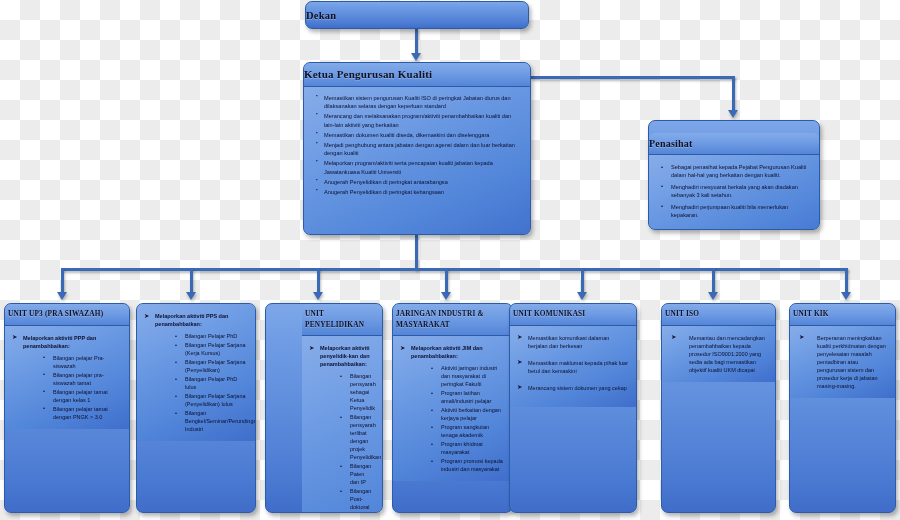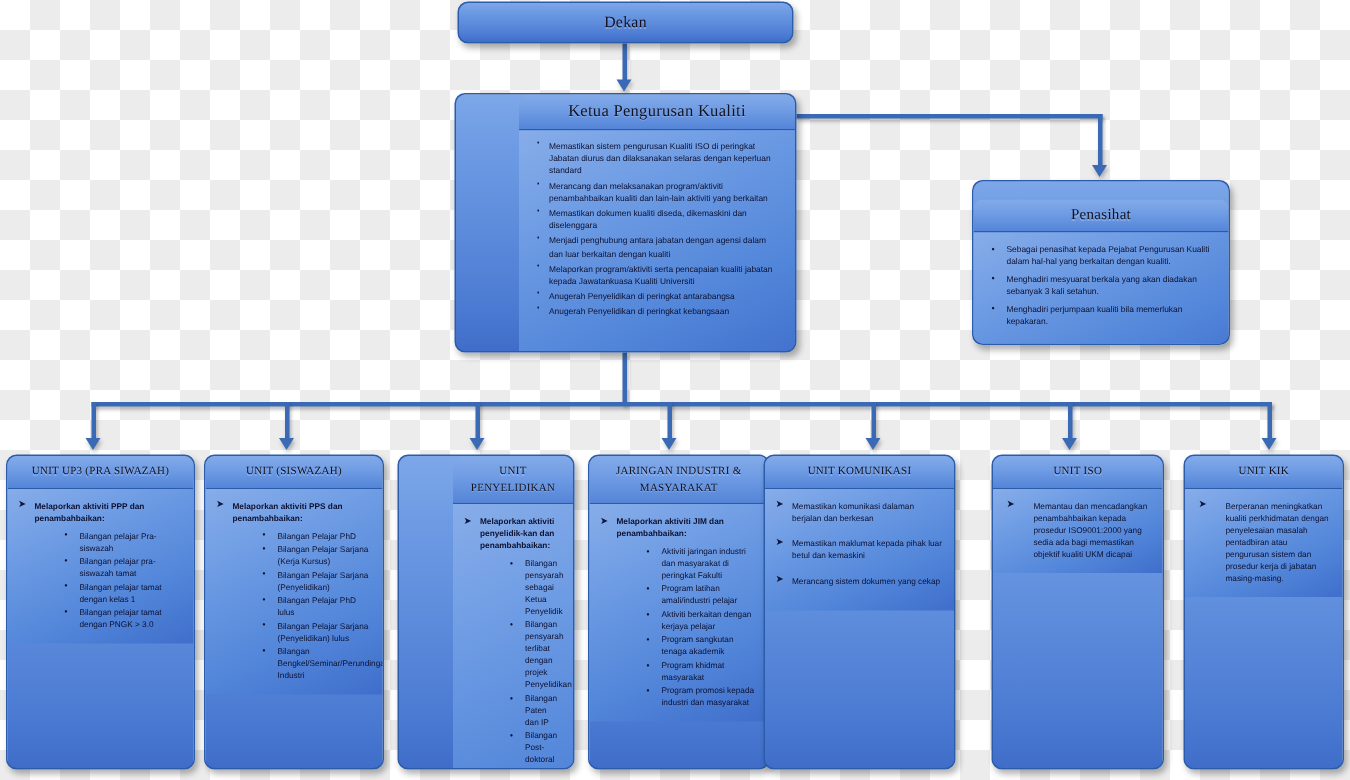--- a/index.html
+++ b/index.html
@@ -27,22 +27,21 @@
   .box {
     position: absolute;
     box-sizing: border-box;
     border: 1.3px solid #2a5caa;
     border-radius: 7px;
     background: linear-gradient(180deg, #7da7e8 0%, #6f9ce4 18%, #5d8cdc 52%, #4a79d2 85%, #3f6dc9 100%);
     box-shadow: 2px 3px 4px rgba(0,0,0,0.30);
     overflow: hidden;
   }
   .box-title {
-    text-align: center;
-    font-weight: normal;
+    font-weight: bold;
     color: #111122;
     font-family: "Liberation Serif", serif;
     letter-spacing: 0.2px;
     text-shadow: 0 1px 0 rgba(255,255,255,0.25);
   }
   
   .titled > .box-title {
     background: linear-gradient(180deg, #83abe9 0%, #6f9ce4 45%, #5585d8 100%);
     border-bottom: 1.2px solid #2a5caa;
     border-radius: 6px 6px 0 0;
@@ -103,21 +102,21 @@
     border-left: 5.5px solid transparent;
     border-right: 5.5px solid transparent;
     border-top: 8px solid #3a6ab5;
     filter: drop-shadow(1px 2px 1.5px rgba(0,0,0,0.28));
   }
 
   
   #box-dekan { left: 305px; top: 1px; width: 224px; height: 28px; }
   #box-dekan .box-title { font-size: 10.5px; line-height: 28px; }
 
-  #box-ketua { left: 303px; top: 62px; width: 228px; height: 173px; padding-left: 42px; }
+  #box-ketua { left: 303px; top: 62px; width: 228px; height: 173px; }
   #box-ketua .box-title { font-size: 11px; line-height: 23px; height: 23px; }
   #box-ketua .box-body { padding: 7px 9px 6px 9px; font-size: 5.6px; line-height: 8.2px; height: calc(100% - 23px); }
 
   #box-penasihat { left: 648px; top: 120px; width: 172px; height: 110px; }
   #box-penasihat .box-title { font-size: 10px; line-height: 21px; height: 21px; margin-top: 12px; }
   #box-penasihat .box-body { padding: 8px 9px 6px 9px; font-size: 5.6px; line-height: 8.4px; height: calc(100% - 21px); }
   #box-penasihat ul.dash > li { padding-left: 13px; margin-bottom: 3px; }
   #box-penasihat ul.dash > li:before { content:"\2022"; font-size: 6px; top: -0.5px; left: 3px; }
 
   .unit { top: 303px; height: 210px; }
@@ -215,21 +214,20 @@
             <li>Bilangan pelajar pra-siswazah tamat</li>
             <li>Bilangan pelajar tamat dengan kelas 1</li>
             <li>Bilangan pelajar tamat dengan PNGK &gt; 3.0</li>
           </ul>
         </li>
       </ul>
     </div>
   </div>
 
   <div class="box titled unit" id="box-u2">
-    <div class="box-title">UNIT (SISWAZAH)</div>
     <div class="box-body">
       <ul class="lvl1">
         <li>
           <span style="font-weight:bold;">Melaporkan aktiviti PPS dan penambahbaikan:</span>
           <ul class="lvl2">
             <li>Bilangan Pelajar PhD</li>
             <li>Bilangan Pelajar Sarjana (Kerja Kursus)</li>
             <li>Bilangan Pelajar Sarjana (Penyelidikan)</li>
             <li>Bilangan Pelajar PhD lulus</li>
             <li>Bilangan Pelajar Sarjana (Penyelidikan) lulus</li>

